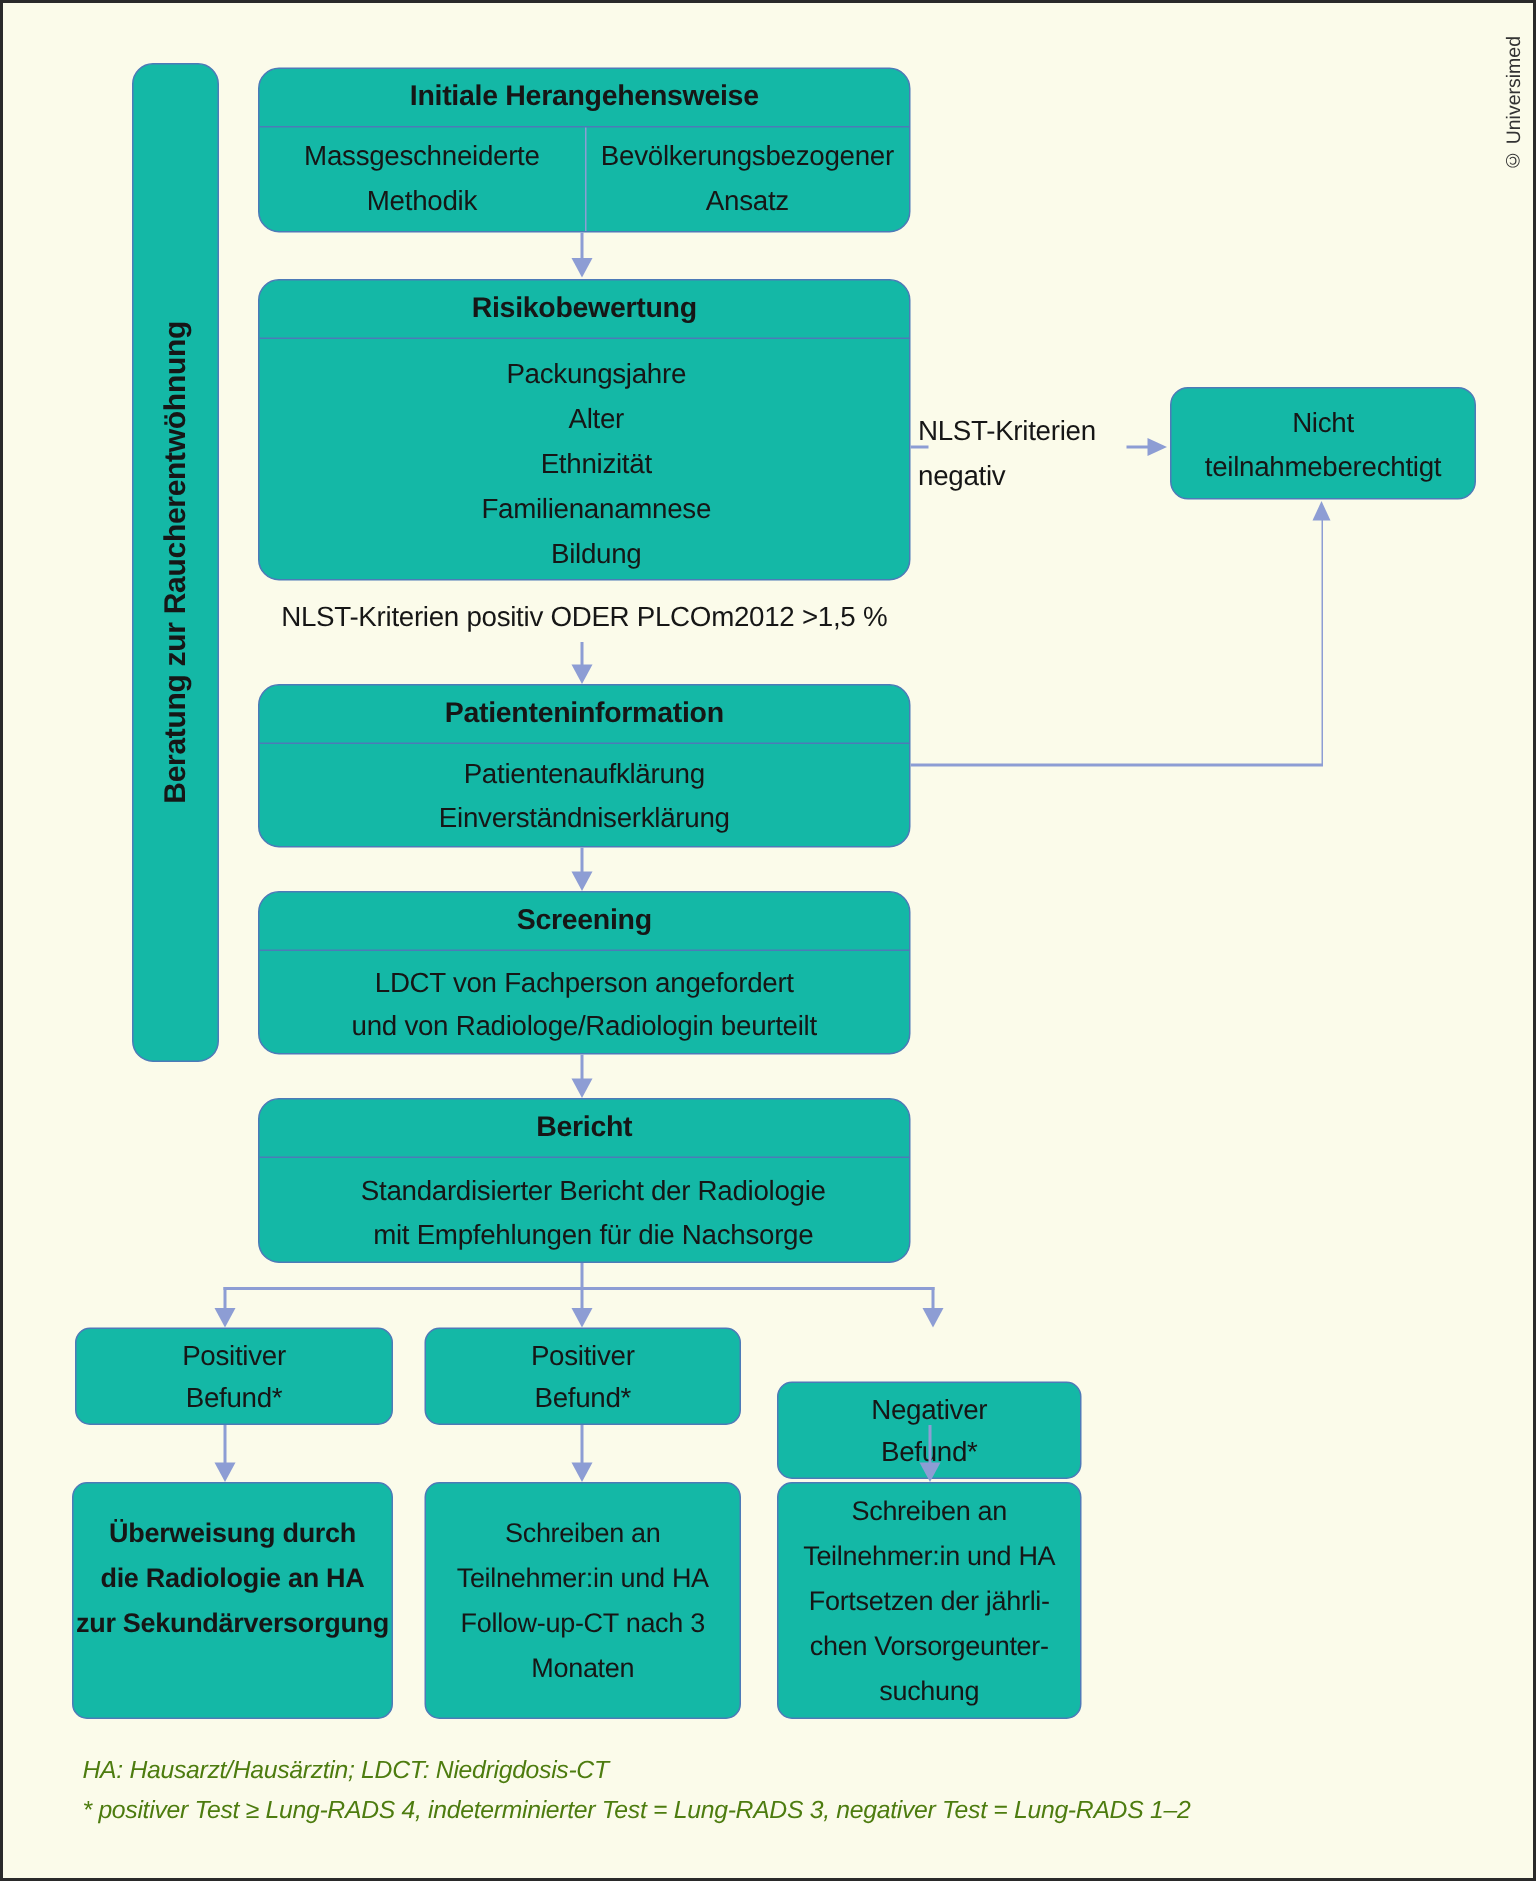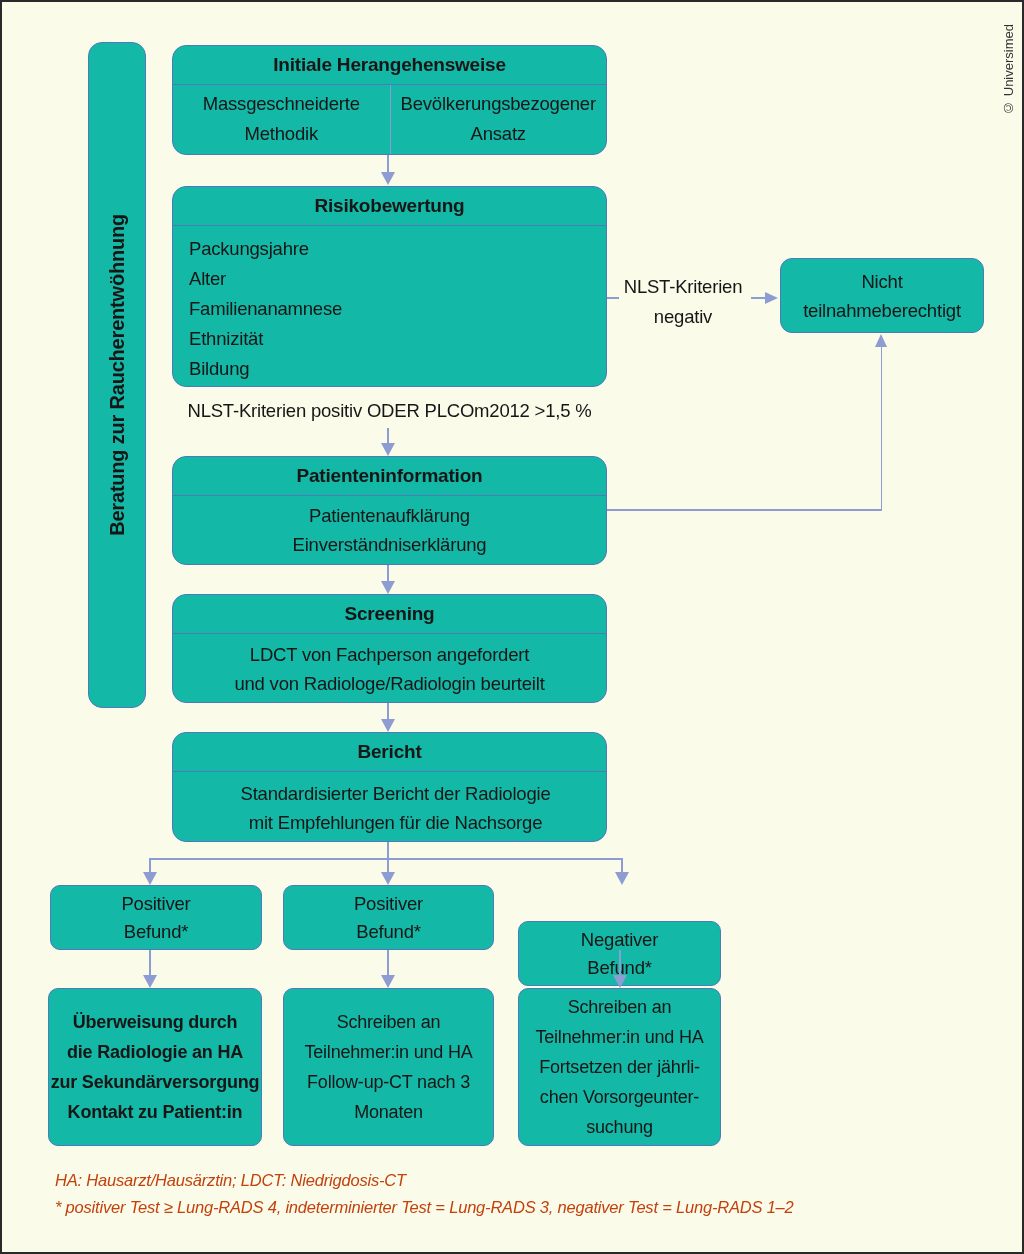--- a/index.html
+++ b/index.html
@@ -39,21 +39,21 @@
     border-bottom:13px solid #8d9dd4;}
   .vtext{writing-mode:vertical-rl;transform:rotate(180deg);white-space:nowrap;}
   .sidebar{display:flex;align-items:center;justify-content:center;}
   .sidebar .vtext{font-weight:bold;font-size:20px;}
   .copyright{position:absolute;left:998px;top:26px;width:20px;height:86px;
     display:flex;align-items:center;justify-content:center;}
   .copyright .vtext{font-size:13px;color:#333;letter-spacing:0;}
   .label{position:absolute;font-size:18.5px;}
   .ln{display:block;}
   .footnotes{position:absolute;left:55px;top:1167px;
-    font-style:italic;font-size:16.5px;line-height:27px;color:#c2410c;}
+    font-style:italic;font-size:16.5px;line-height:27px;color:#4d7c0f;}
 </style>
 </head>
 <body>
 
 <div class="page">
   <div class="frame"></div>
 
   <div class="copyright">
     <span class="vtext">© Universimed</span>
   </div>
@@ -74,31 +74,31 @@
         <span class="ln">Ansatz</span>
       </div>
     </div>
   </div>
 
   <div class="line" style="left:387px;top:155px;width:2px;height:18px;"></div>
   <div class="arrow-down" style="left:381px;top:172px;"></div>
 
   <div class="box" style="left:172px;top:186px;width:435px;height:201px;">
     <div class="box-header">Risikobewertung</div>
-    <div class="box-body" style="text-align:left;padding:8px 0 0 16px;line-height:30px;">
+    <div class="box-body" style="text-align:center;padding:8px 0 0 16px;line-height:30px;">
       <span class="ln">Packungsjahre</span>
       <span class="ln">Alter</span>
+      <span class="ln">Ethnizität</span>
       <span class="ln">Familienanamnese</span>
-      <span class="ln">Ethnizität</span>
       <span class="ln">Bildung</span>
     </div>
   </div>
 
   <div class="line" style="left:607px;top:297px;width:12px;height:1.5px;"></div>
-  <div class="label" style="left:612px;top:272px;width:142px;text-align:center;line-height:30px;">
+  <div class="label" style="left:612px;top:272px;width:142px;text-align:left;line-height:30px;">
     <span class="ln">NLST-Kriterien</span>
     <span class="ln">negativ</span>
   </div>
   <div class="line" style="left:751px;top:297px;width:15px;height:1.5px;"></div>
   <div class="arrow-right" style="left:765px;top:292px;"></div>
 
   <div class="box" style="left:780px;top:258px;width:204px;height:75px;border-radius:12px;">
     <div class="box-body" style="padding-top:8px;line-height:29px;">
       <span class="ln">Nicht</span>
       <span class="ln">teilnahmeberechtigt</span>
@@ -176,21 +176,20 @@
   <div class="line" style="left:387px;top:950px;width:2px;height:26px;"></div>
   <div class="arrow-down" style="left:381px;top:975px;"></div>
   <div class="line" style="left:619px;top:950px;width:2px;height:26px;"></div>
   <div class="arrow-down" style="left:613px;top:975px;"></div>
 
   <div class="box" style="left:48px;top:988px;width:214px;height:158px;border-radius:10px;font-weight:bold;">
     <div class="box-body" style="padding-top:18px;line-height:30px;font-size:18px;">
       <span class="ln">Überweisung durch</span>
       <span class="ln">die Radiologie an HA</span>
       <span class="ln">zur Sekundärversorgung</span>
-      <span class="ln">Kontakt zu Patient:in</span>
     </div>
   </div>
   <div class="box" style="left:283px;top:988px;width:211px;height:158px;border-radius:10px;">
     <div class="box-body" style="padding-top:18px;line-height:30px;font-size:18px;">
       <span class="ln">Schreiben an</span>
       <span class="ln">Teilnehmer:in und HA</span>
       <span class="ln">Follow-up-CT nach 3</span>
       <span class="ln">Monaten</span>
     </div>
   </div>

